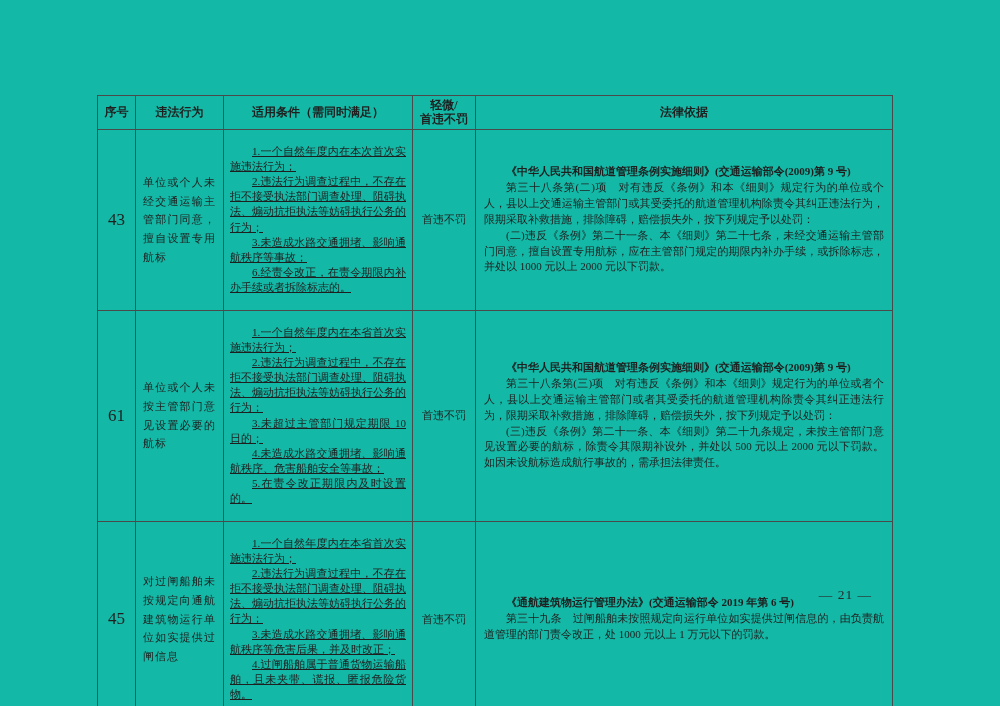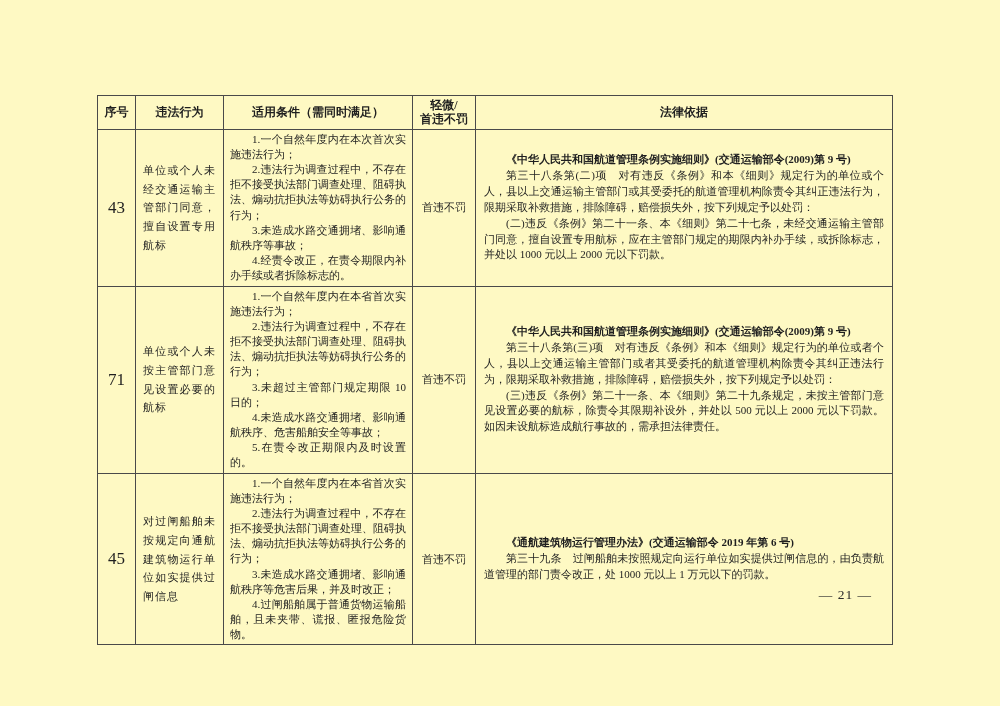--- a/index.html
+++ b/index.html
@@ -6,21 +6,21 @@
     margin: 0;
     padding: 0;
     background: #ffffff;
     font-family: "Liberation Serif", "DejaVu Serif", serif;
     color: #1f1f1f;
   }
   .page {
     position: relative;
     width: 1000px;
     height: 706px;
-    background: #fef9c3;
+    background: #14b8a6;
     overflow: hidden;
   }
   table.vtable {
     position: absolute;
     left: 97px;
     top: 95px;
     width: 795px;
     border-collapse: collapse;
     table-layout: fixed;
     font-size: 11px;
@@ -54,21 +54,22 @@
     margin-left: 13px;
   }
   td.c-vio p {
     margin: 0;
     text-align: justify;
     text-justify: inter-character;
     line-height: 1.7;
     letter-spacing: 1px;
   }
   td.c-cond {
-    padding: 2px 6px;
+    padding: 14px 6px;
+    text-decoration: underline;
   }
   td.c-cond p {
     margin: 0;
     text-indent: 2em;
     text-align: justify;
     line-height: 1.38;
   }
   td.c-pen {
     text-align: center;
     padding: 2px 2px;
@@ -121,32 +122,32 @@
 
       <tr class="row-43">
         <td class="c-no">43</td>
         <td class="c-vio">
           <p>单位或个人未经交通运输主管部门同意，擅自设置专用航标</p>
         </td>
         <td class="c-cond">
           <p>1.一个自然年度内在本次首次实施违法行为；</p>
           <p>2.违法行为调查过程中，不存在拒不接受执法部门调查处理、阻碍执法、煽动抗拒执法等妨碍执行公务的行为；</p>
           <p>3.未造成水路交通拥堵、影响通航秩序等事故；</p>
-          <p>4.经责令改正，在责令期限内补办手续或者拆除标志的。</p>
+          <p>6.经责令改正，在责令期限内补办手续或者拆除标志的。</p>
         </td>
         <td class="c-pen">首违不罚</td>
         <td class="c-legal">
           <p class="legal-title">《中华人民共和国航道管理条例实施细则》(交通运输部令(2009)第 9 号)</p>
           <p>第三十八条第(二)项　对有违反《条例》和本《细则》规定行为的单位或个人，县以上交通运输主管部门或其受委托的航道管理机构除责令其纠正违法行为，限期采取补救措施，排除障碍，赔偿损失外，按下列规定予以处罚：</p>
           <p>(二)违反《条例》第二十一条、本《细则》第二十七条，未经交通运输主管部门同意，擅自设置专用航标，应在主管部门规定的期限内补办手续，或拆除标志，并处以 1000 元以上 2000 元以下罚款。</p>
         </td>
       </tr>
 
       <tr class="row-44">
-        <td class="c-no">71</td>
+        <td class="c-no">61</td>
         <td class="c-vio">
           <p>单位或个人未按主管部门意见设置必要的航标</p>
         </td>
         <td class="c-cond">
           <p>1.一个自然年度内在本省首次实施违法行为；</p>
           <p>2.违法行为调查过程中，不存在拒不接受执法部门调查处理、阻碍执法、煽动抗拒执法等妨碍执行公务的行为；</p>
           <p>3.未超过主管部门规定期限 10 日的；</p>
           <p>4.未造成水路交通拥堵、影响通航秩序、危害船舶安全等事故；</p>
           <p>5.在责令改正期限内及时设置的。</p>
         </td>

